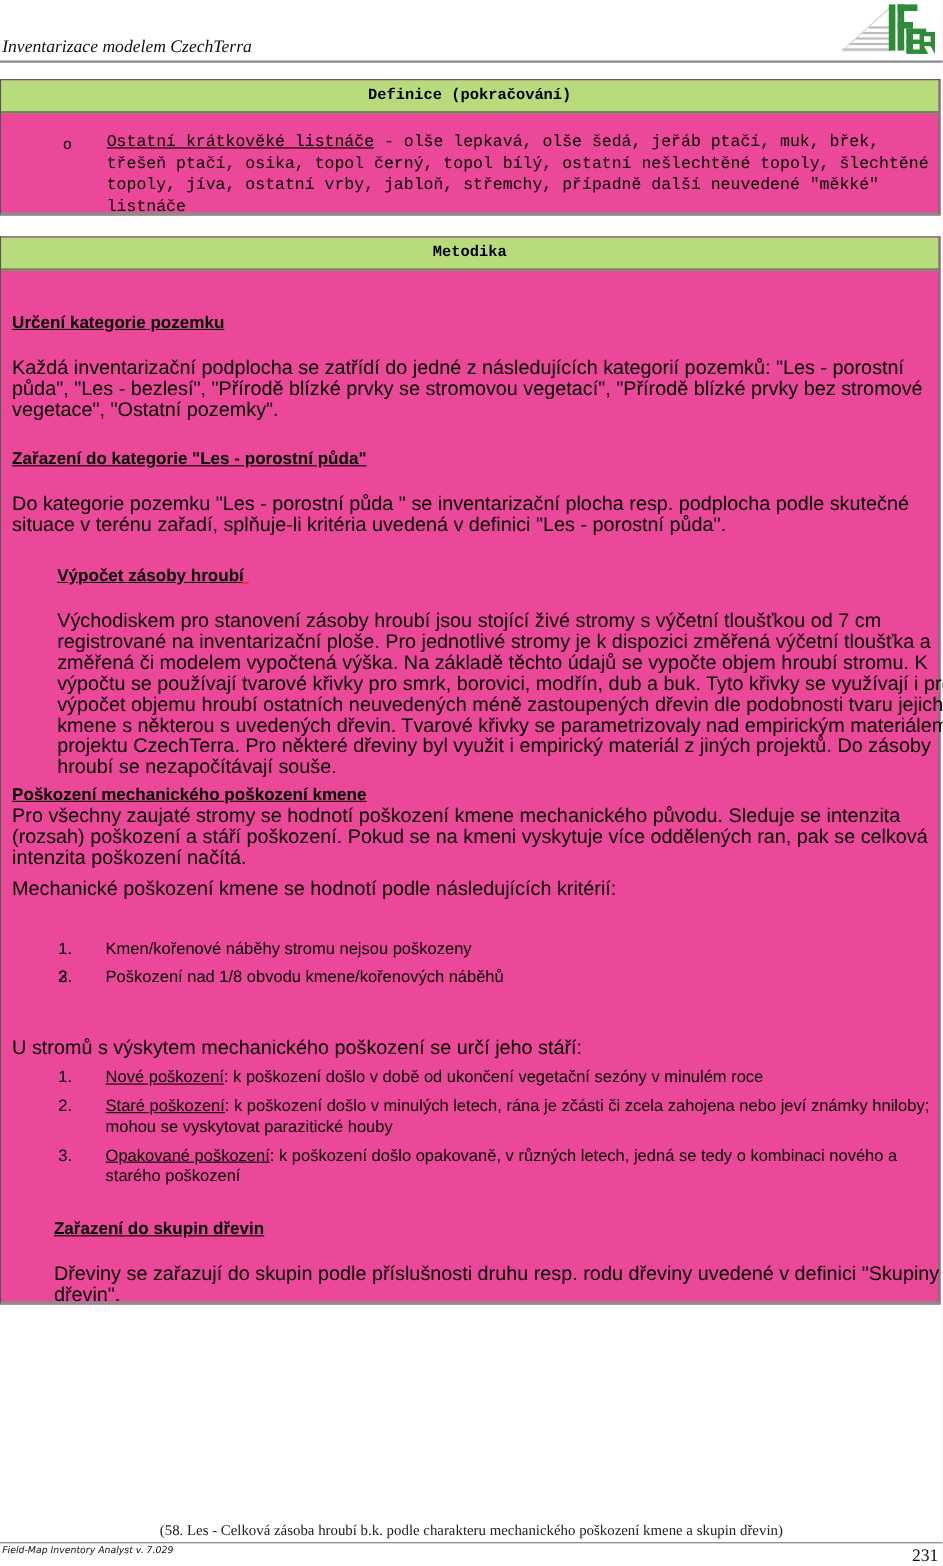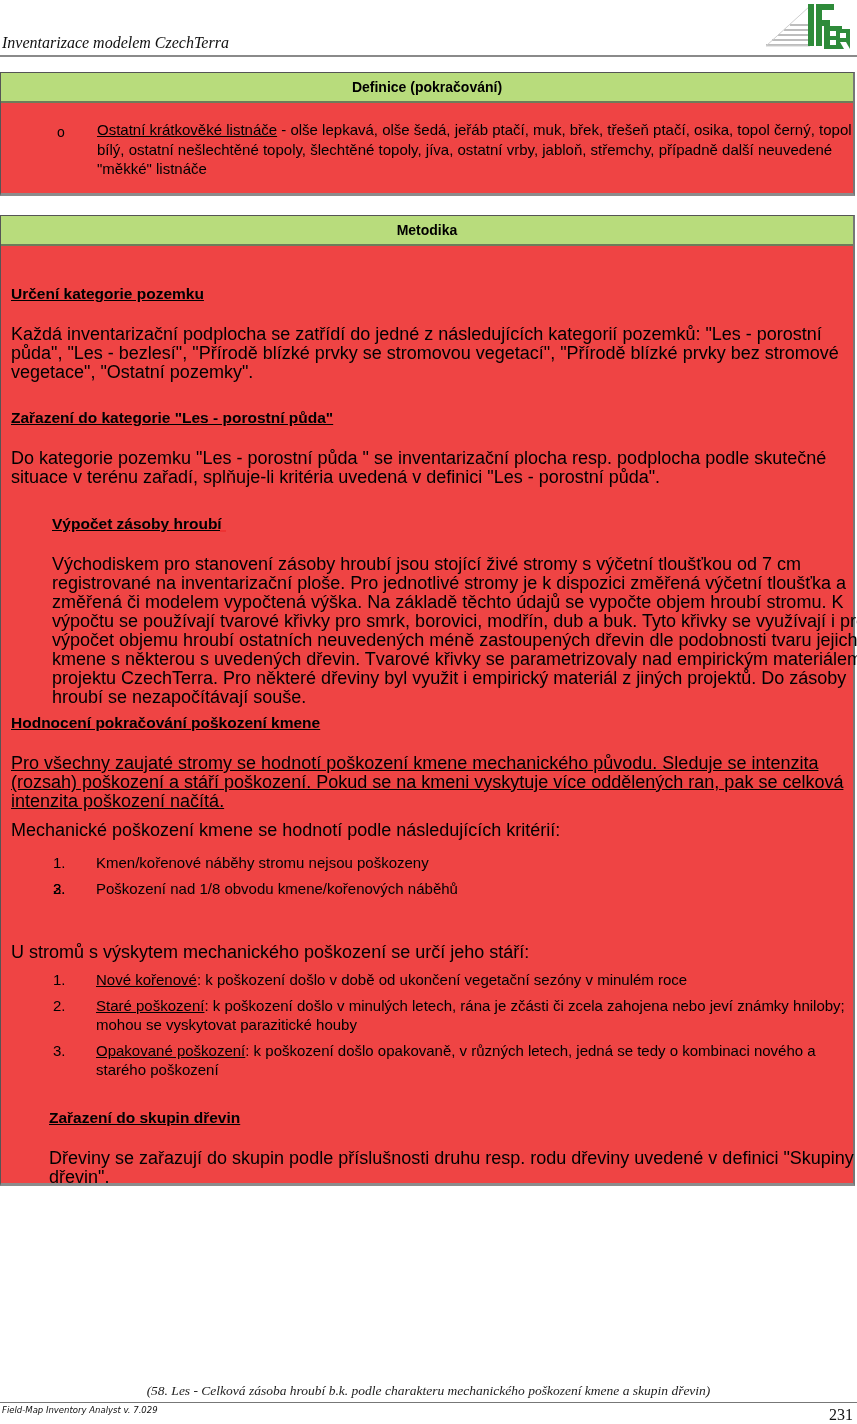--- a/index.html
+++ b/index.html
@@ -11,21 +11,21 @@
     .header-title {
       position: absolute; left: 2px; top: 34px;
       font-family: "Liberation Serif", serif; font-style: italic; font-size: 16px; color: #111;
     }
     .header-rule { position: absolute; left: 0; top: 55px; width: 857px; height: 2px; background: #8a8a8a; }
     .logo { position: absolute; left: 760px; top: 2px; width: 94px; height: 50px; }
 
     .box {
       position: absolute; left: 0; width: 855px;
       border: 1px solid #555; border-bottom: 3px solid #8c8c8c; border-right: 2px solid #777;
-      box-sizing: border-box; background: #ef4444;
+      box-sizing: border-box; background: #ec4899; font-family: Liberation Mono, monospace;
     }
     .box-head {
       height: 28px; background: #b8dc7c; border-bottom: 2px solid #6d7d5a;
       text-align: center; font-weight: bold; font-size: 14px; line-height: 28px;
     }
     .box-def { top: 72px; height: 124px; }
     .box-met { top: 215px; height: 971px; }
 
     .bullet-item { position: absolute; left: 56px; top: 47px; font-size: 15px; line-height: 19.5px; }
     .bullet-sym { position: absolute; left: 0; top: 3px; font-size: 14px; }
@@ -36,21 +36,21 @@
     .sec-heading { font-weight: bold; text-decoration: underline; font-size: 15.5px; }
     .para { font-size: 18px; line-height: 19px; }
     .red-mark { display: inline-block; width: 6px; height: 2px; background: #e33; vertical-align: -3px; margin-left: -2px; }
 
     .olist { position: absolute; left: 11px; width: 836px; font-size: 15px; line-height: 19px; }
     .oitem { position: relative; padding-left: 85px; margin-bottom: 7px; }
     .onum { position: absolute; left: 42px; top: 0; }
 
     .footer-caption {
       position: absolute; left: 0; top: 1383px; width: 857px; text-align: center;
-      font-family: "Liberation Serif", serif; font-style: italic; font-size: 13.5px; color: #222;
+      font-family: "Liberation Serif", serif; font-size: 13.5px; color: #222;
     }
     .footer-rule { position: absolute; left: 0; top: 1402px; width: 857px; height: 1px; background: #777; }
     .footer-app {
       position: absolute; left: 2px; top: 1405px;
       font-family: "DejaVu Sans", sans-serif; font-style: italic; font-size: 8.5px; color: #111;
     }
     .footer-page {
       position: absolute; right: 4px; top: 1406px;
       font-family: "Liberation Serif", serif; font-size: 16px; color: #111;
     }
@@ -109,22 +109,22 @@
   <div class="sec-heading">Zařazení do kategorie "Les - porostní půda"</div>
   <div class="para" style="margin-top:22px;">Do kategorie pozemku "Les - porostní půda " se inventarizační plocha resp. podplocha podle skutečné situace v terénu zařadí, splňuje-li kritéria uvedená v definici "Les - porostní půda".</div>
 </div>
 
 <div class="section" style="top:514px;margin-left:41px;">
   <div><span class="sec-heading">Výpočet zásoby hroubí</span><span class="red-mark"></span></div>
   <div class="para" style="margin-top:22px;">Východiskem pro stanovení zásoby hroubí jsou stojící živé stromy s výčetní tloušťkou od 7 cm registrované na inventarizační ploše. Pro jednotlivé stromy je k dispozici změřená výčetní tloušťka a změřená či modelem vypočtená výška. Na základě těchto údajů se vypočte objem hroubí stromu. K výpočtu se používají tvarové křivky pro smrk, borovici, modřín, dub a buk. Tyto křivky se využívají i pro výpočet objemu hroubí ostatních neuvedených méně zastoupených dřevin dle podobnosti tvaru jejich kmene s některou s uvedených dřevin. Tvarové křivky se parametrizovaly nad empirickým materiálem projektu CzechTerra. Pro některé dřeviny byl využit i empirický materiál z jiných projektů. Do zásoby hroubí se nezapočítávají souše.</div>
 </div>
 
 <div class="section" style="top:713px;">
-  <div class="sec-heading">Hodnocení pokračování poškození kmene</div>
-  <div class="para" style="margin-top:22px;text-decoration:underline;">Pro všechny zaujaté stromy se hodnotí poškození kmene mechanického původu. Sleduje se intenzita (rozsah) poškození a stáří poškození. Pokud se na kmeni vyskytuje více oddělených ran, pak se celková intenzita poškození načítá.</div>
+  <div class="sec-heading">Poškození mechanického poškození kmene</div>
+  <div class="para" style="">Pro všechny zaujaté stromy se hodnotí poškození kmene mechanického původu. Sleduje se intenzita (rozsah) poškození a stáří poškození. Pokud se na kmeni vyskytuje více oddělených ran, pak se celková intenzita poškození načítá.</div>
   <div class="para" style="margin-top:10px;">Mechanické poškození kmene se hodnotí podle následujících kritérií:</div>
 </div>
 
 <div class="olist" style="top:853px;">
   <div class="oitem">
     <span class="onum">1.</span>
     <span>Kmen/kořenové náběhy stromu nejsou poškozeny</span>
   </div>
   <div class="oitem">
     <span class="onum">2.</span>
@@ -135,21 +135,21 @@
   </div>
 </div>
 
 <div class="section" style="top:943px;">
   <div class="para">U stromů s výskytem mechanického poškození se určí jeho stáří:</div>
 </div>
 
 <div class="olist" style="top:970px;">
   <div class="oitem">
     <span class="onum">1.</span>
-    <u class="ul">Nové kořenové</u><span>: k poškození došlo v době od ukončení vegetační sezóny v minulém roce</span>
+    <u class="ul">Nové poškození</u><span>: k poškození došlo v době od ukončení vegetační sezóny v minulém roce</span>
   </div>
   <div class="oitem">
     <span class="onum">2.</span>
     <u class="ul">Staré poškození</u><span>: k poškození došlo v minulých letech, rána je zčásti či zcela zahojena nebo jeví známky hniloby; mohou se vyskytovat parazitické houby</span>
   </div>
   <div class="oitem">
     <span class="onum">3.</span>
     <u class="ul">Opakované poškození</u><span>: k poškození došlo opakovaně, v různých letech, jedná se tedy o kombinaci nového a starého poškození</span>
   </div>
 </div>

